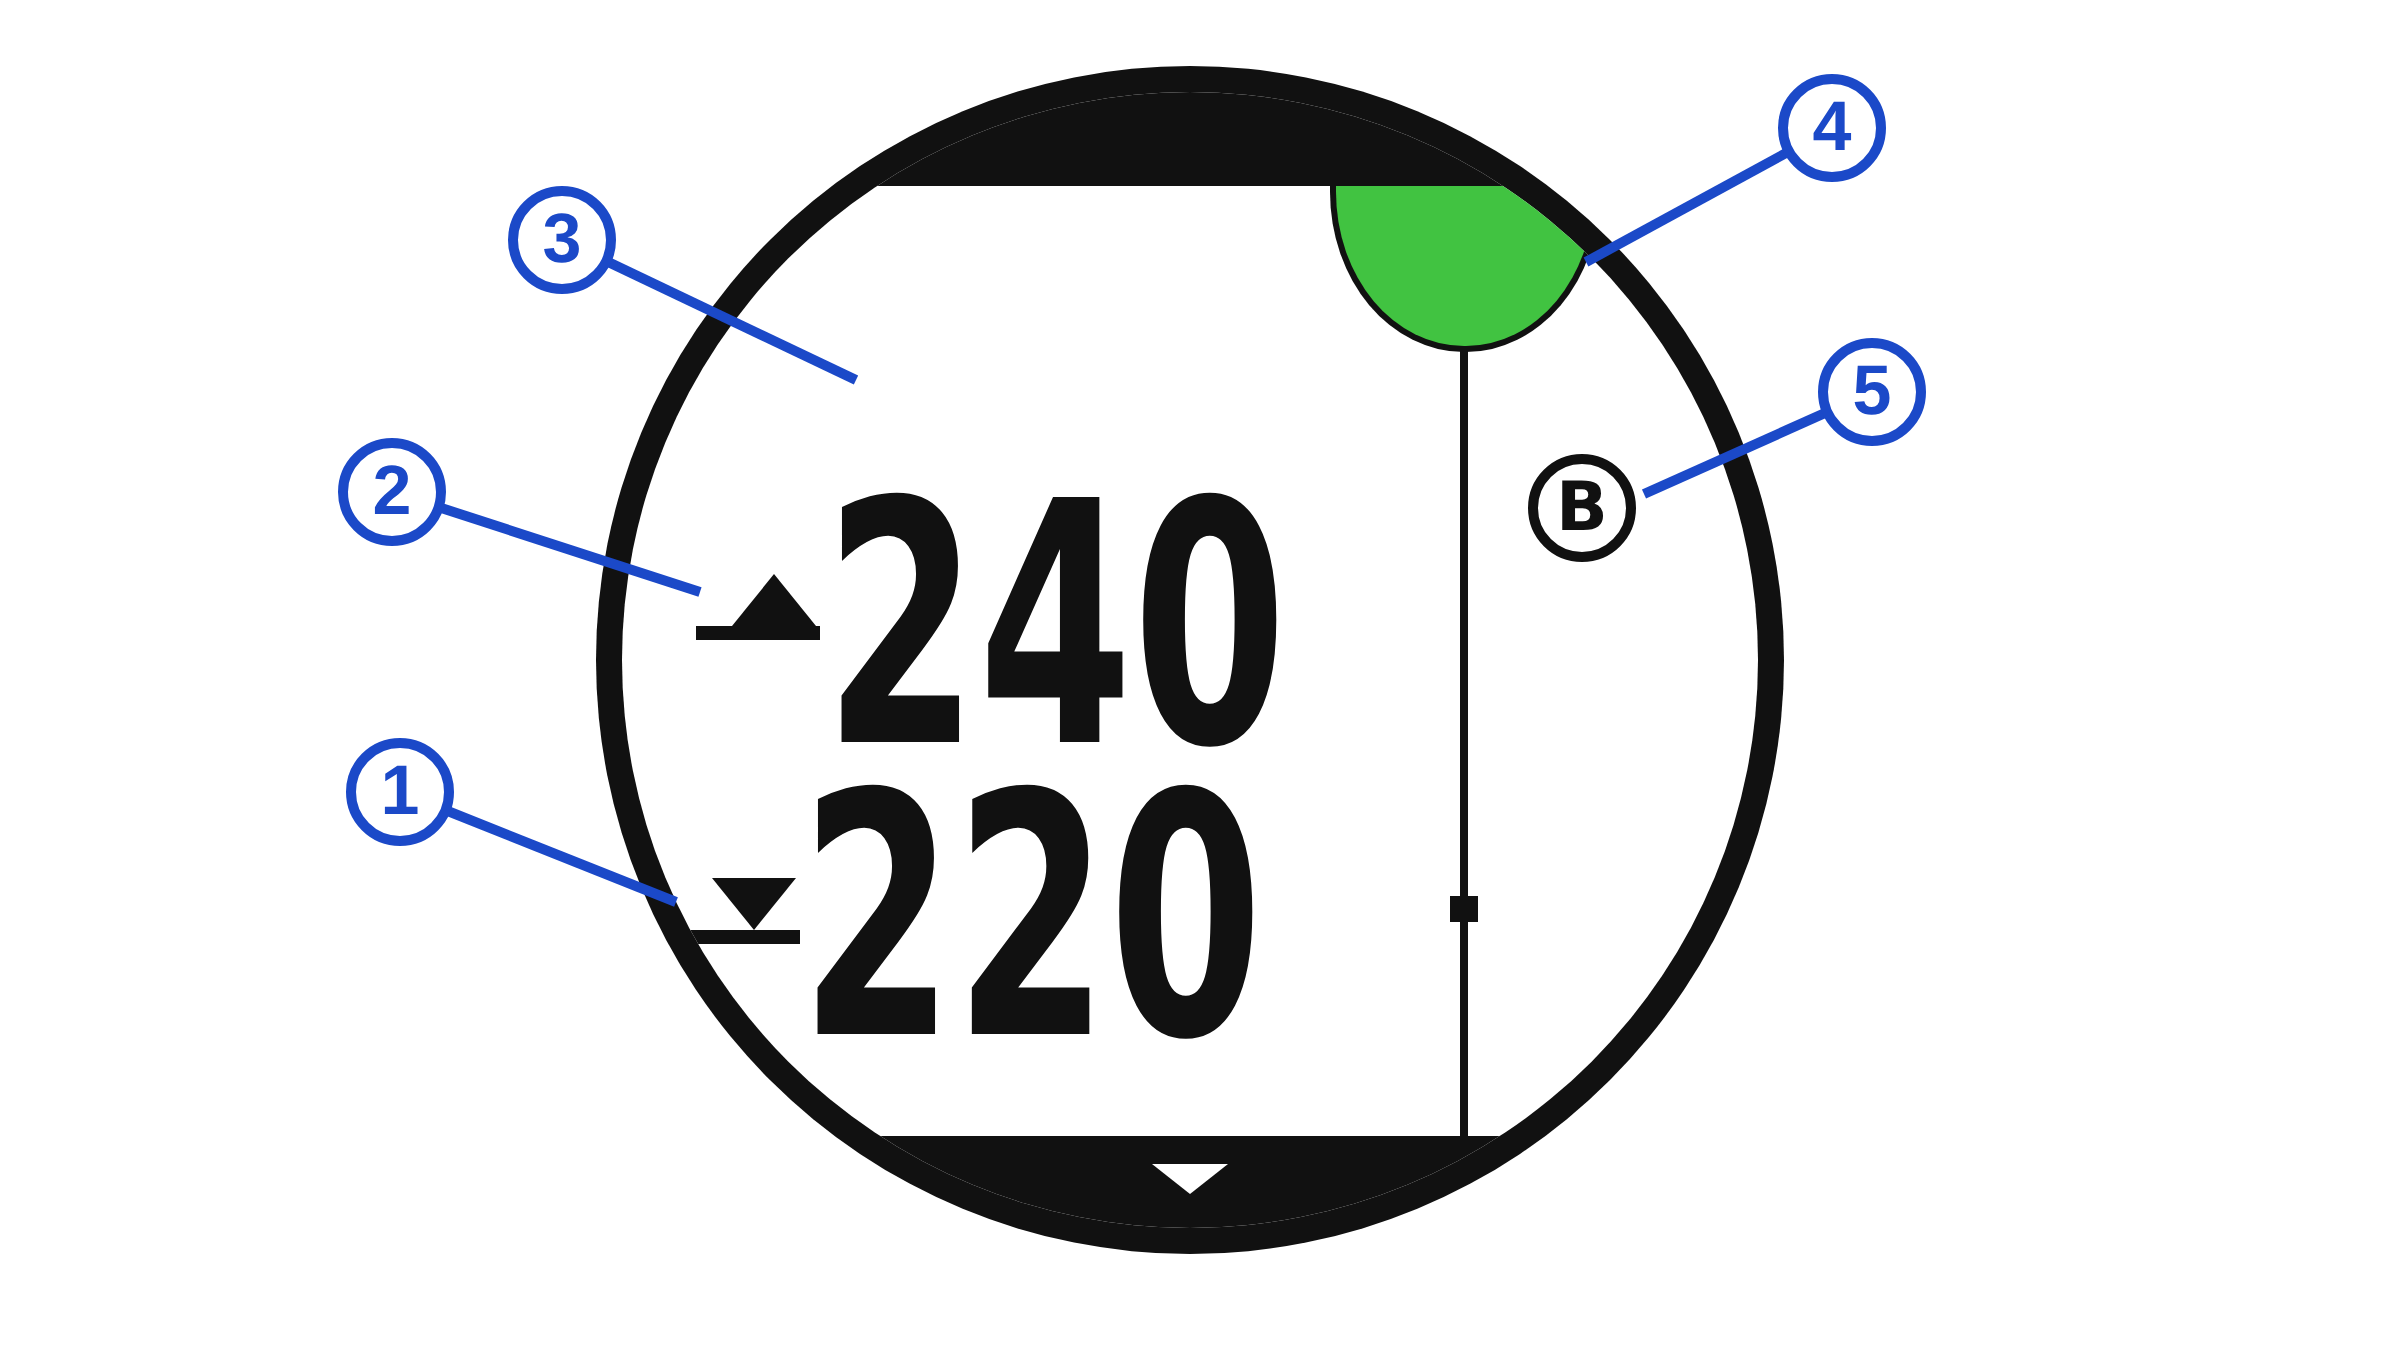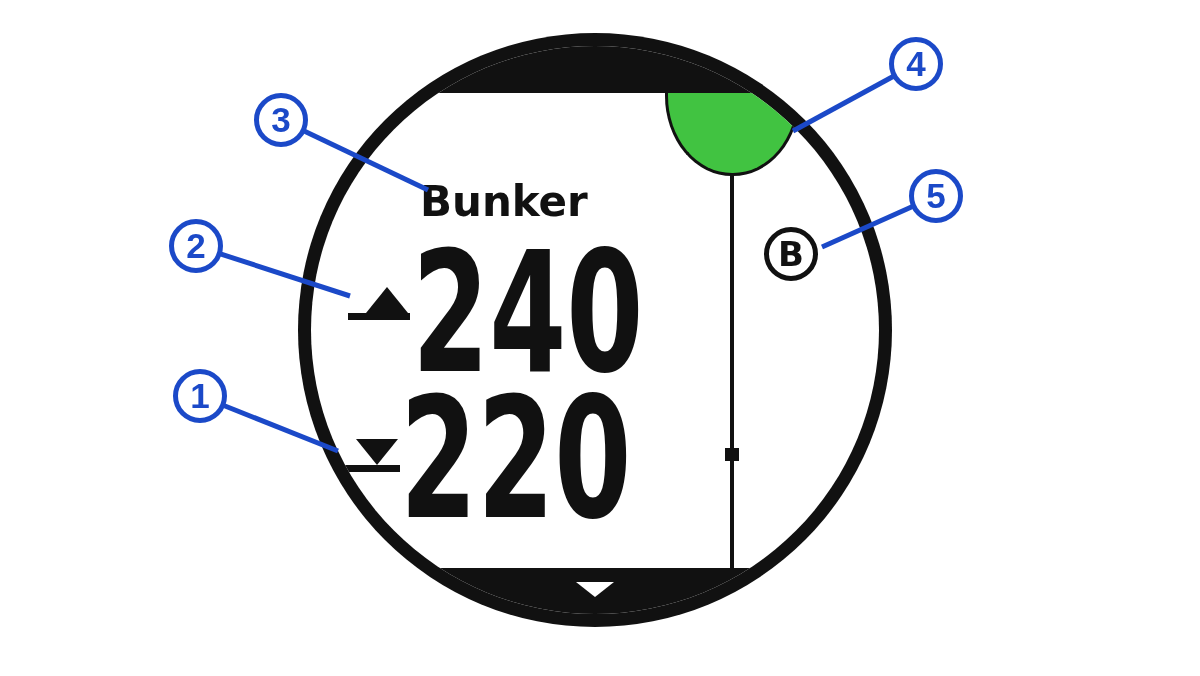--- a/index.html
+++ b/index.html
@@ -143,21 +143,20 @@
   <div class="watch">
     <div class="face">
 
       <div class="band-top"></div>
 
       <div class="green"></div>
 
       <div class="hole-line"></div>
       <div class="line-dot"></div>
 
-      <div class="hazard-label">Bunker</div>
 
       <div class="harrow back">
         <span class="tri up"></span>
         <span class="bar"></span>
       </div>
       <div class="dist back">240</div>
 
       <div class="harrow front">
         <span class="tri down"></span>
         <span class="bar"></span>

